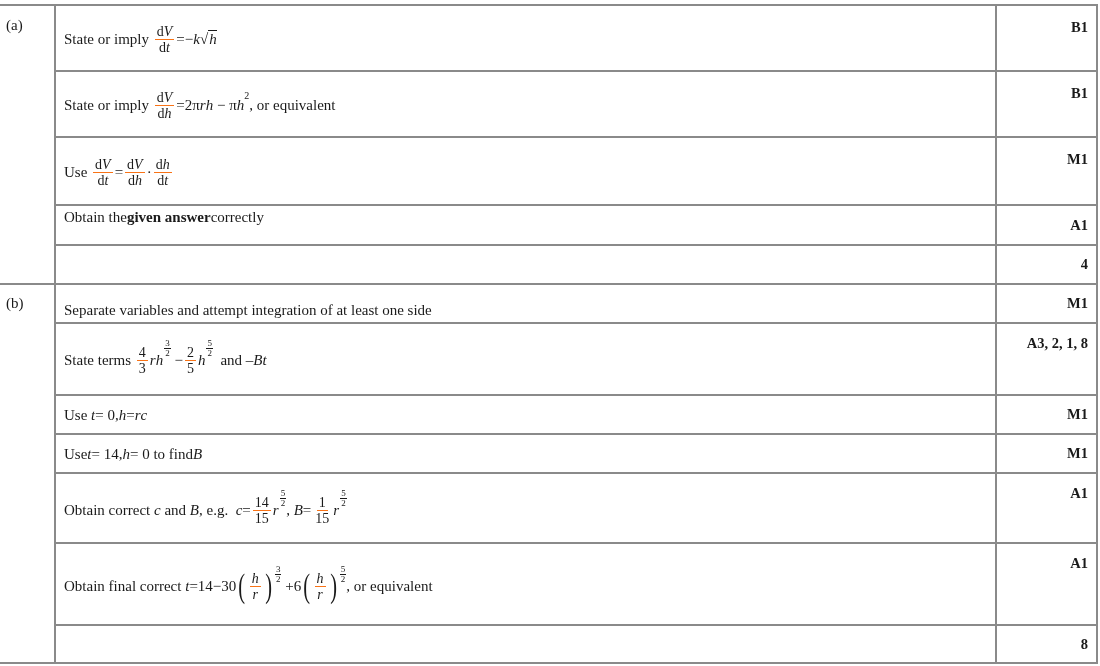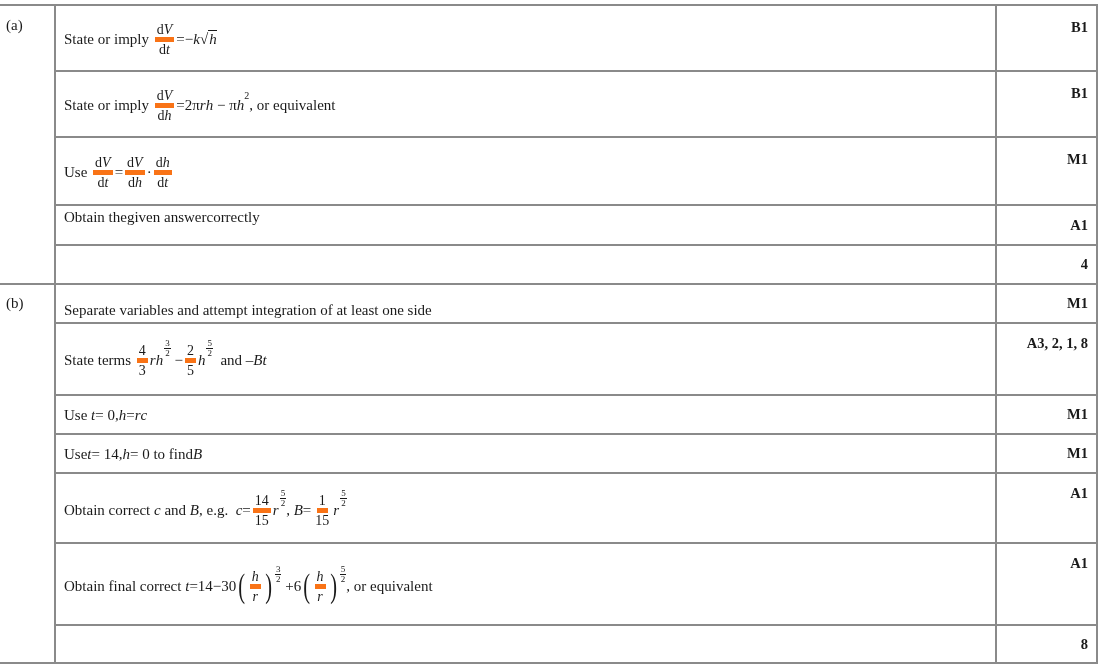--- a/index.html
+++ b/index.html
@@ -7,29 +7,29 @@
          font-family:"Liberation Serif", "DejaVu Serif", serif; color:#1a1a1a; }
   .hline { position:absolute; left:0; height:2px; background:#8a8a8a; }
   .hline.inner { left:55px; }
   .vline { position:absolute; width:2px; background:#8a8a8a; }
   .cell { position:absolute; display:flex; align-items:center; font-size:15px; }
   .part { position:absolute; left:6px; font-size:15px; }
   .mark { position:absolute; right:12px; font-weight:bold; font-size:14.5px; text-align:right; }
   .it { font-style:italic; }
   .frac { display:inline-flex; flex-direction:column; align-items:center; vertical-align:middle;
           margin:0 2px; font-size:14px; line-height:15px; }
-  .frac .num { border-bottom:5px solid #f97316; padding:0 2px; }
+  .frac .num { border-bottom:1px solid #f97316; padding:0 2px; }
   .frac .den { padding:0 2px; }
   .sup { font-size:10px; position:relative; top:-10px; }
   .supfrac { display:inline-flex; flex-direction:column; align-items:center; font-size:9px;
              line-height:9px; position:relative; top:-12px; margin-left:1px; }
   .supfrac .n { border-bottom:1px solid #1a1a1a; padding:0 1px; }
   .paren { font-size:34px; font-weight:100; line-height:30px; vertical-align:middle; transform:scaleX(0.6); display:inline-block; }
   .sqrt { border-top:1px solid #1a1a1a; padding-left:1px; }
-  b { font-weight:normal; }
+  b { font-weight:bold; }
 </style>
 </head>
 <body>
 
 <div class="hline" style="top:4px;width:1098px;"></div>
 <div class="hline inner" style="top:70px;width:1043px;"></div>
 <div class="hline inner" style="top:136px;width:1043px;"></div>
 <div class="hline inner" style="top:204px;width:1043px;"></div>
 <div class="hline inner" style="top:244px;width:1043px;"></div>
 <div class="hline" style="top:283px;width:1098px;"></div>

